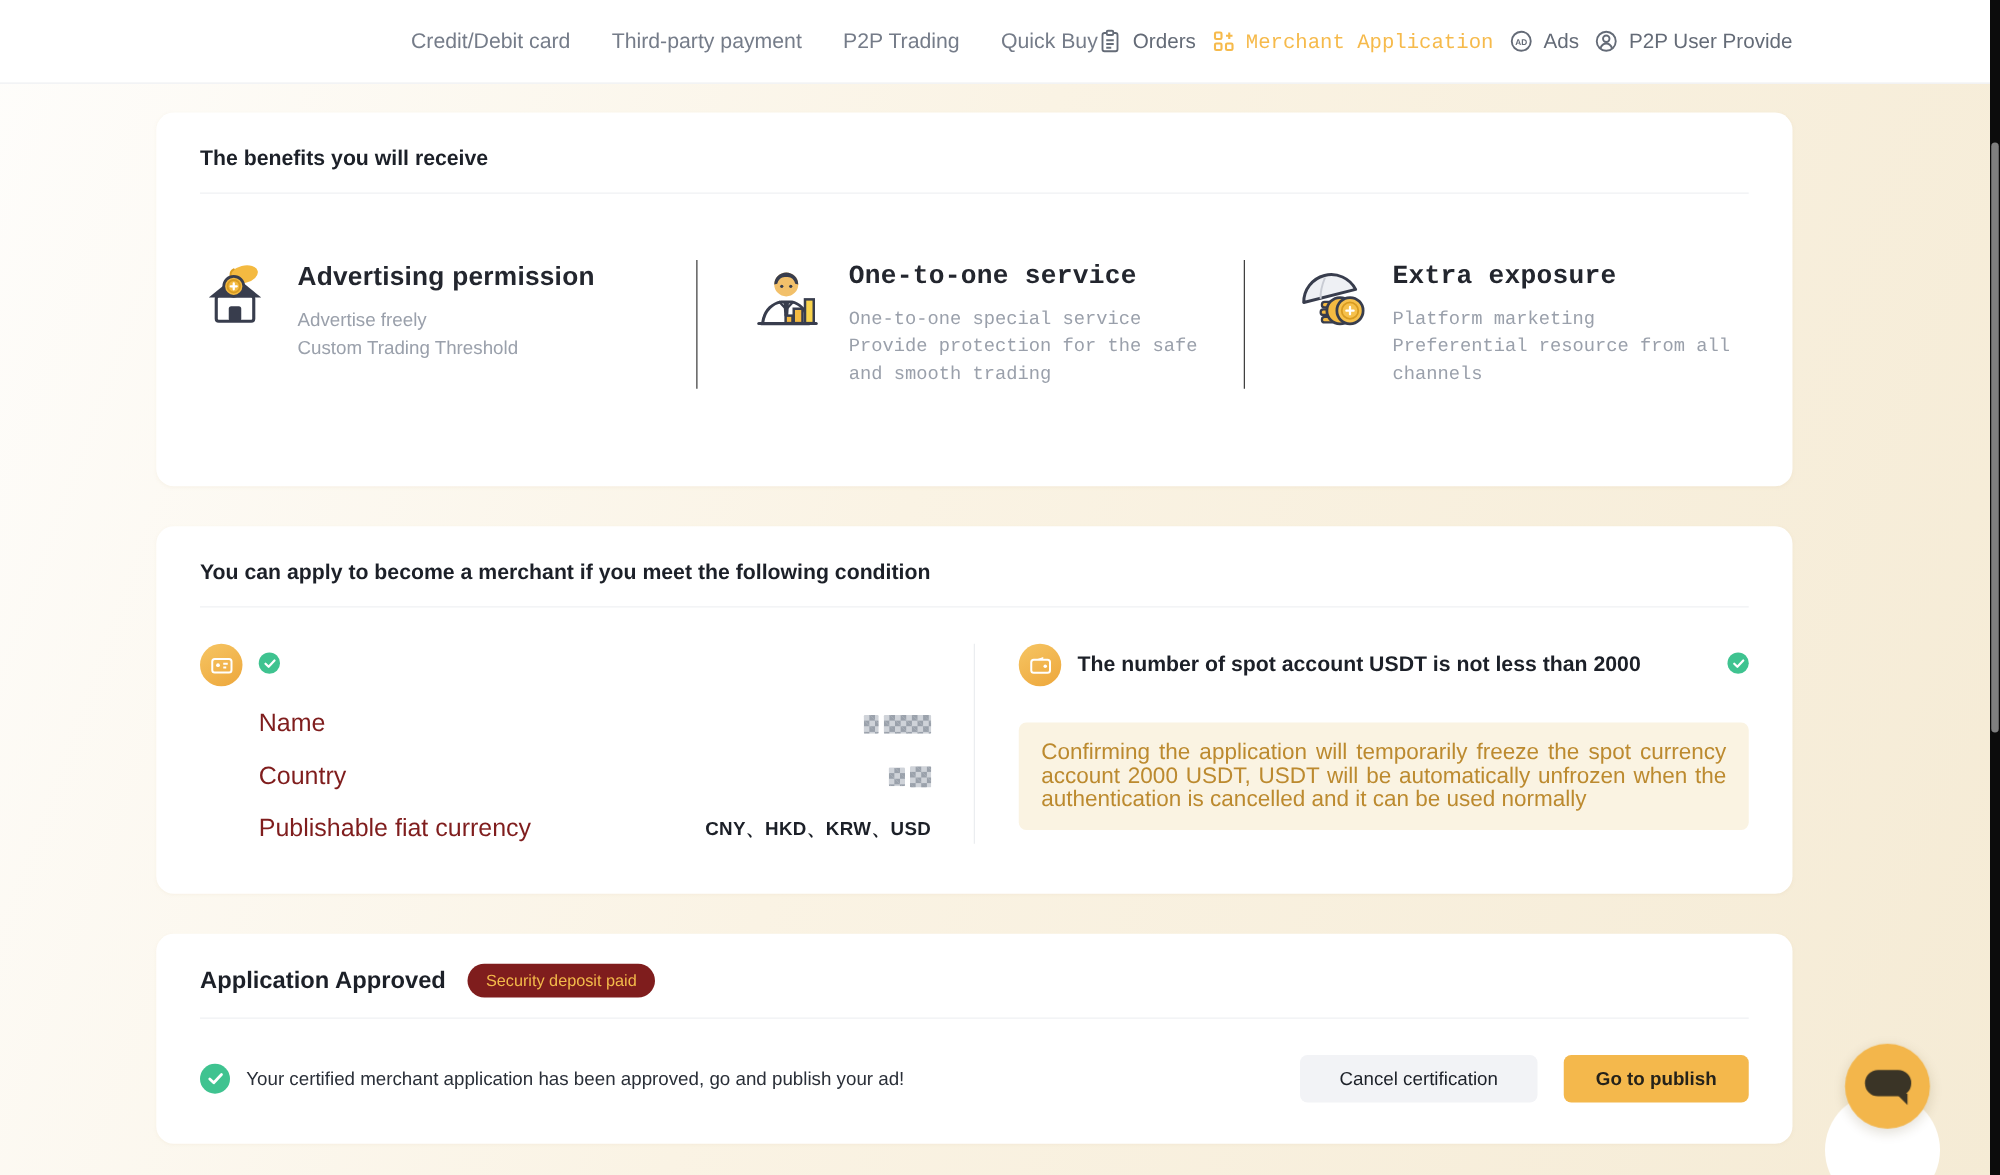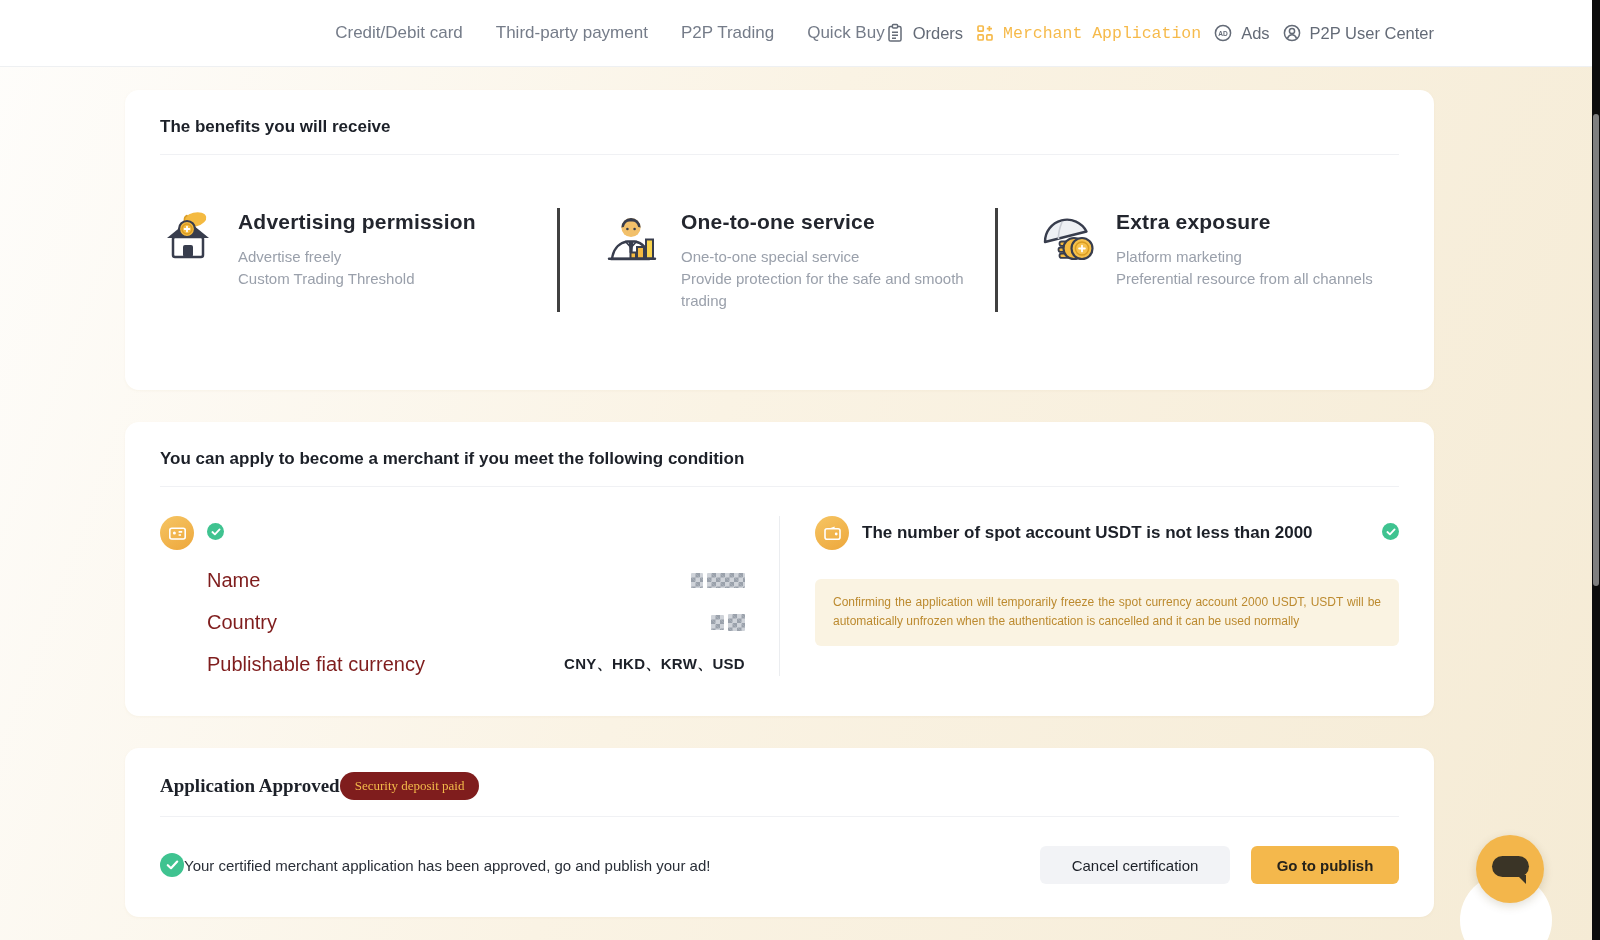--- a/index.html
+++ b/index.html
@@ -20,21 +20,21 @@
   .nav-ic { width: 20px; height: 20px; display: block; }
   
   .container { width: 1309px; margin: 23px 0 0 125px; }
   .card { background: #fff; border-radius: 14px; padding: 0 35px; box-shadow: 0 1px 3px rgba(185,160,110,0.08); }
   .card + .card { margin-top: 32px; }
   .card-title { font-size: 17px; font-weight: 700; color: #1c2028; padding: 27px 0 17px; }
   .divider { height: 1px; background: #f0f1f4; }
   
   .benefits-row { display: flex; padding: 53px 0 78px; }
   .benefit { display: flex; gap: 22px; }
-  .benefit + .benefit { border-left: 3px solid #404040; }
+  .benefit + .benefit { border-left: 1px solid #404040; font-family: Liberation Mono, monospace; }
   .b1 { width: 397px; }
   .b2 { width: 438px; padding-left: 43px; }
   .b3 { width: 404px; padding-left: 40px; }
   .benefit-icon { width: 56px; height: 56px; flex-shrink: 0; }
   .benefit h3 { font-size: 21px; font-weight: 700; color: #23262e; margin: 2px 0 12px; letter-spacing: .2px; }
   .benefit .desc { font-size: 15px; color: #9aa0ab; line-height: 22px; }
   .b2 .desc { width: 300px; }
   
   .cond-row { display: flex; padding: 29px 0 40px; }
   .cond-left { width: 620px; padding-right: 34px; border-right: 1px solid #ebedf0; }
@@ -49,27 +49,27 @@
   .kv { display: flex; justify-content: space-between; align-items: center; margin: 19px 0 0 47px; }
   .kv .k { font-size: 20px; color: #7f1d1d; }
   .kv .v { font-size: 15px; font-weight: 600; color: #1c2028; letter-spacing: .3px; }
   .px-group { display: flex; gap: 4px; align-items: center; }
   .px { display: inline-block; height: 15px; border-radius: 1px;
     background-image:
       linear-gradient(45deg, #9aa1ab 25%, transparent 25%, transparent 75%, #9aa1ab 75%),
       linear-gradient(45deg, #9aa1ab 25%, #cfd3d9 25%, #cfd3d9 75%, #9aa1ab 75%);
     background-size: 9px 9px; background-position: 0 0, 4.5px 4.5px; }
   .notice { margin-top: 29px; background: #FAF3E2; border-radius: 6px; padding: 14px 18px 15px;
-    font-size: 12px; line-height: 19px; color: #BC8A2F; text-align: justify; }
-  
-  .app-head { display: flex; align-items: center; padding: 24px 0 16px; font-family: Liberation Serif, serif; }
+    font-size: 18px; line-height: 19px; color: #BC8A2F; text-align: justify; }
+  
+  .app-head { display: flex; align-items: center; gap: 17px; padding: 24px 0 16px; }
   .app-title { font-size: 19px; font-weight: 700; color: #1c2028; }
   .pill { background: #7f1d1d; color: #F3BA4A; font-size: 13px; padding: 6px 15px; border-radius: 999px; }
   .app-row { display: flex; align-items: center; padding: 29px 0 33px; }
-  .msg { display: flex; align-items: center; flex: 1; font-size: 15px; color: #2a2f38; }
+  .msg { display: flex; align-items: center; gap: 13px; flex: 1; font-size: 15px; color: #2a2f38; }
   .check-lg { width: 24px; height: 24px; border-radius: 50%; background: #3FC390; display: flex; align-items: center; justify-content: center; flex-shrink: 0; }
   .btn { height: 38px; border: none; border-radius: 6px; font-size: 15px; cursor: pointer;
     font-family: "Liberation Sans", "DejaVu Sans", sans-serif; }
   .btn-cancel { width: 190px; background: #F2F3F6; color: #1c2028; font-weight: 500; margin-right: 21px; }
   .btn-publish { width: 148px; background: #F4B84C; color: #25221a; font-weight: 600; }
   
   .fab-bg { position: fixed; right: 48px; bottom: -26px; width: 92px; height: 92px; border-radius: 50%; background: #ffffff; }
   .fab { position: fixed; right: 56px; bottom: 37px; width: 68px; height: 68px; border-radius: 50%;
     background: #F3B64B; display: flex; align-items: center; justify-content: center;
     box-shadow: 0 3px 10px rgba(90,70,20,0.18); cursor: pointer; }
@@ -115,21 +115,21 @@
           <text x="10" y="12.7" text-anchor="middle" font-size="6.6" font-weight="bold" fill="#646b77" font-family="Liberation Sans, sans-serif">AD</text>
         </svg>
         <span>Ads</span>
       </span>
       <span class="nav-item">
         <svg class="nav-ic" viewBox="0 0 20 20" fill="none" stroke="#646b77" stroke-width="1.5">
           <circle cx="10" cy="10" r="7.6"></circle>
           <circle cx="10" cy="8" r="2.6"></circle>
           <path d="M5.4 15.4c1.1-2.5 2.7-3.6 4.6-3.6s3.5 1.1 4.6 3.6"></path>
         </svg>
-        <span>P2P User Center</span>
+        <span>P2P User Provide</span>
       </span>
     </div>
   </div>
 </div>
 
 <div class="container">
 
   <div class="card">
     <div class="card-title">The benefits you will receive</div>
     <div class="divider"></div>

